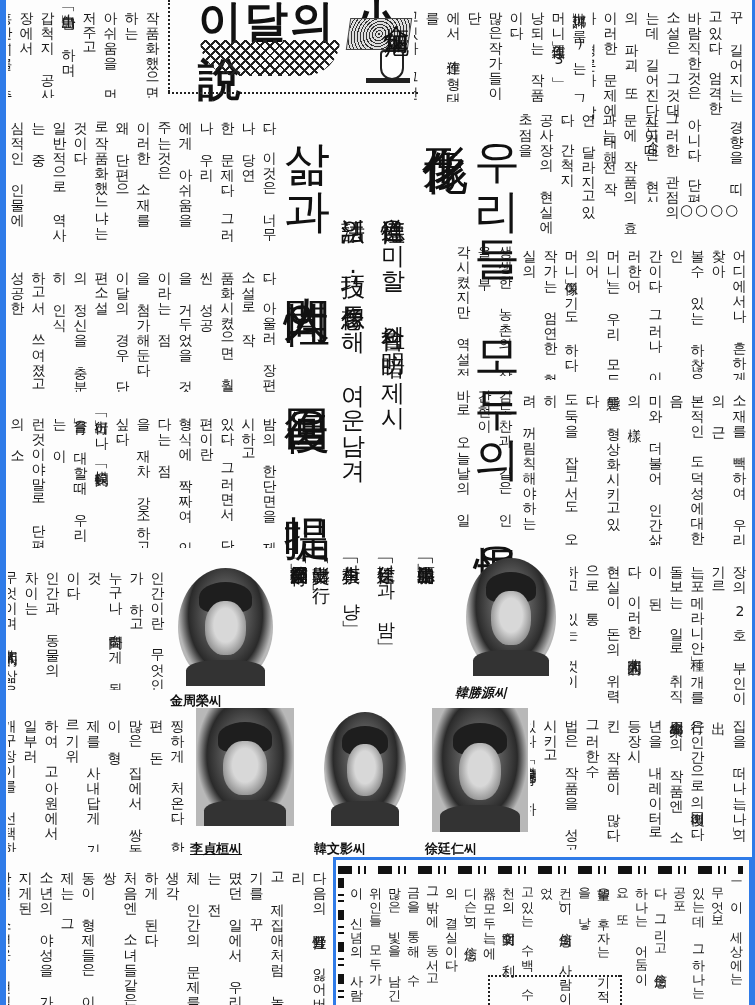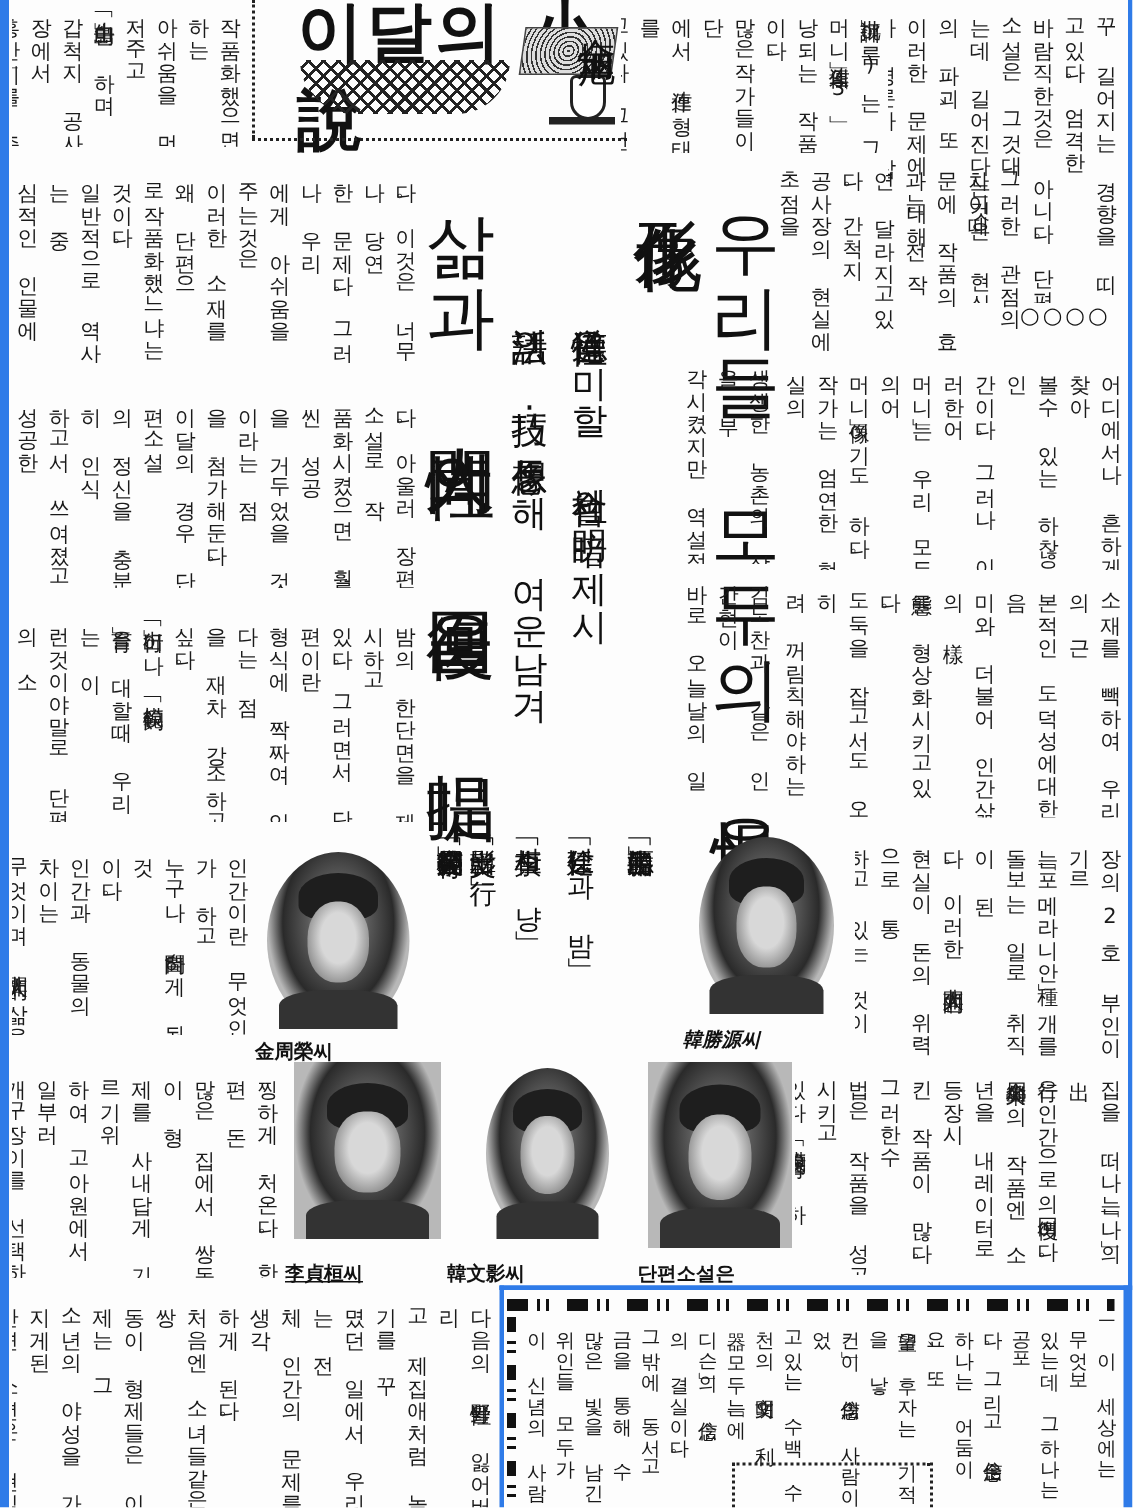--- a/index.html
+++ b/index.html
@@ -275,28 +275,28 @@
       <div class="face"></div>
       <div class="suit"></div>
   </div>
   <div class="caption" style="left:190px;top:840px;width:110px;text-decoration:underline;">李貞桓씨</div>
 
   <div class="photo oval" style="left:324px;top:712px;width:82px;height:114px;">
     <div class="hair"></div>
       <div class="face"></div>
       <div class="suit"></div>
   </div>
-  <div class="caption" style="left:298px;top:840px;width:110px;">韓文影씨</div>
+  <div class="caption" style="left:314px;top:840px;width:110px;">韓文影씨</div>
 
   <div class="photo" style="left:432px;top:708px;width:96px;height:124px;">
     <div class="hair"></div>
       <div class="face"></div>
       <div class="suit"></div>
   </div>
-  <div class="caption" style="left:425px;top:840px;width:110px;">단편소설은</div>
+  <div class="caption" style="left:425px;top:840px;width:110px;">徐廷仁씨</div>
 
   <div class="vtext" style="left:8px;top:862px;width:322px;height:143px;">다음의 野性을 잃어버리
 고 제집애처럼 놀기를 꾸
 몄던 일에서 우리는 전
 체 인간의 문제를 생각
 하게 된다。
 처음엔 소녀들같은 쌍
 동이 형제들은 이제는 그
 소년의 야성을 가지게된
 반면 소년은 현실을 느

